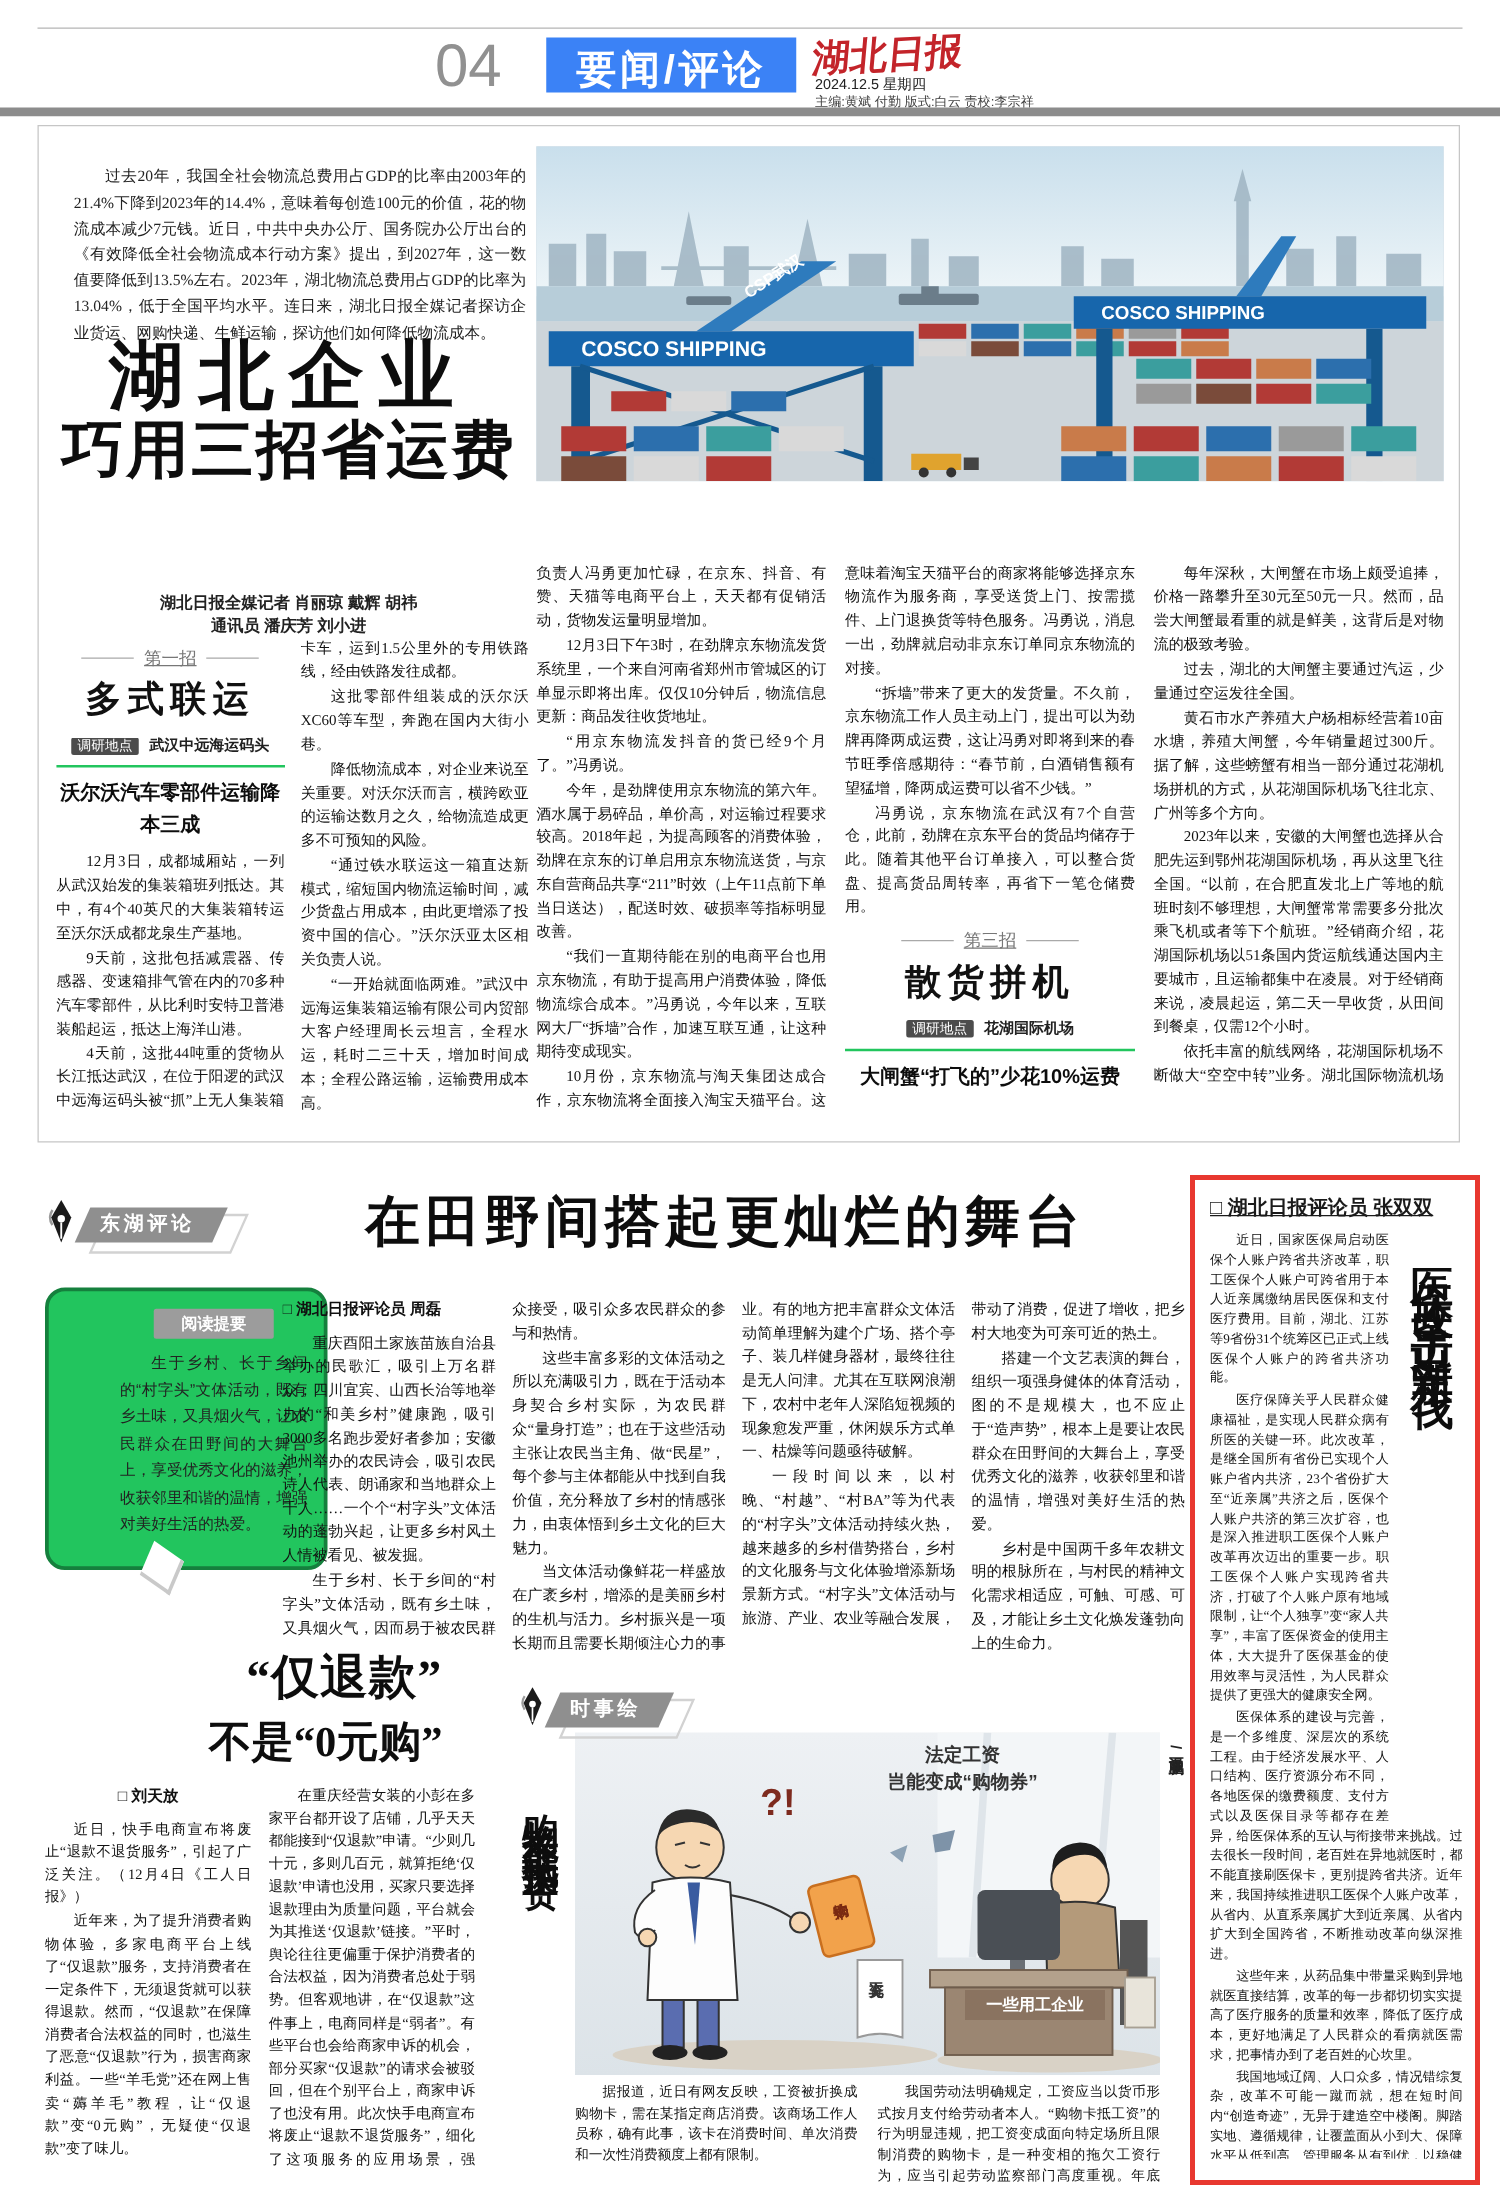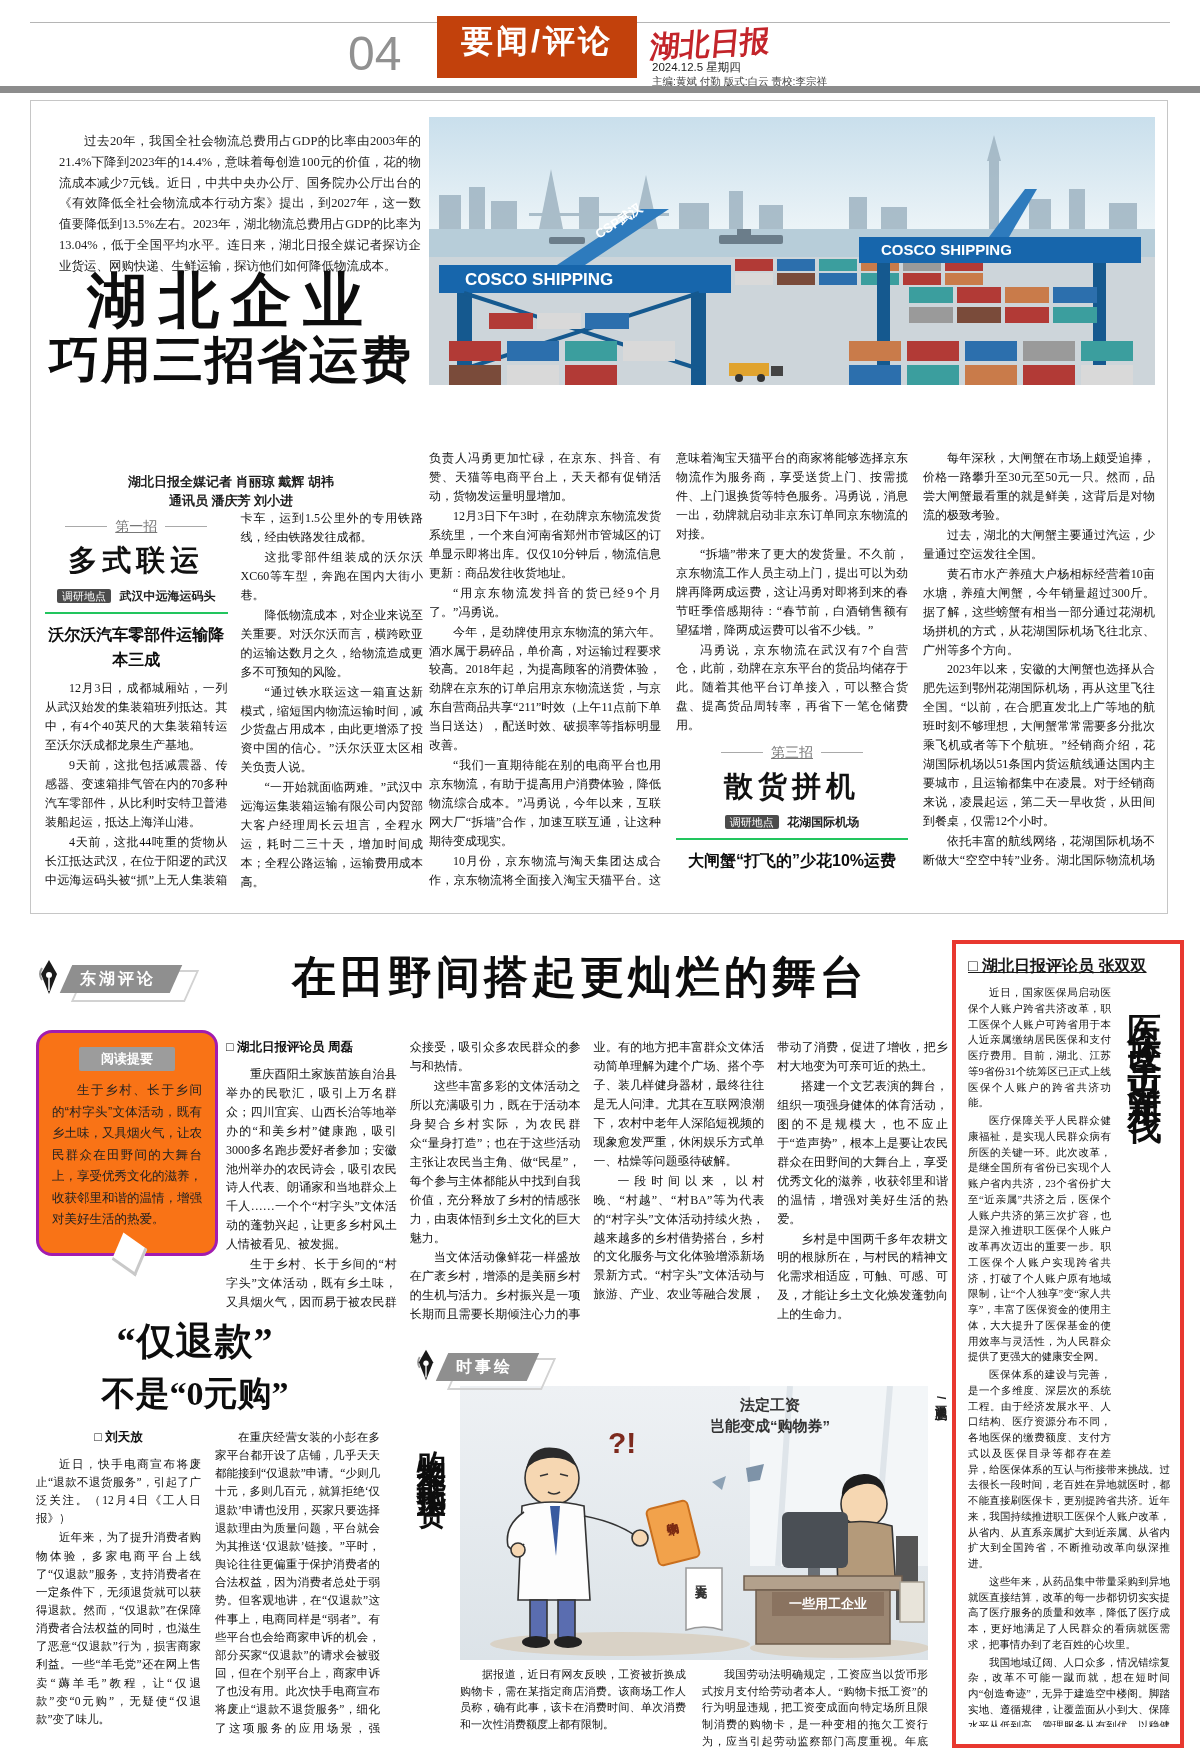--- a/index.html
+++ b/index.html
@@ -3,21 +3,21 @@
 <meta charset="utf-8">
 <style>
   html,body{margin:0;padding:0;background:#fff;}
   .page{position:relative;width:1200px;height:1753px;background:#fff;overflow:hidden;
         font-family:"Liberation Serif","DejaVu Serif",serif;color:#1a1a1a;}
   .abs{position:absolute;}
 
   
   .top-rule{left:30px;top:22px;width:1140px;height:1px;background:#b5b5b5;}
   .page-num{left:348px;top:26px;font-size:48px;color:#919191;font-family:"Liberation Sans",sans-serif;}
-  .section-box{left:437px;top:16px;width:200px;height:62px;background:#c2410c;color:#fff;
+  .section-box{left:437px;top:30px;width:200px;height:44px;background:#3b82f6;color:#fff;
                font-family:"Liberation Sans",sans-serif;font-weight:700;font-size:32px;
                line-height:50px;text-align:center;letter-spacing:3px;}
   .masthead{left:650px;top:24px;font-weight:900;font-size:30px;color:#c3242a;
             transform:rotate(-3deg) skewX(-8deg);}
   .issue-date{left:652px;top:60px;font-size:11.5px;color:#222;font-family:"Liberation Sans",sans-serif;}
   .staff-line{left:652px;top:75px;font-size:10.5px;color:#444;font-family:"Liberation Sans",sans-serif;}
   .thick-bar{left:0;top:86px;width:1200px;height:7px;background:#8c8c8c;}
 
   
   .frame{left:30px;top:100px;width:1138px;height:814px;border:1px solid #c6c6c6;box-sizing:border-box;}
@@ -58,31 +58,31 @@
   .plate-main>span{display:inline-block;transform:skewX(24deg);}
   .tag-plate::after{content:"";position:absolute;top:5px;left:12px;width:100%;height:100%;
               border:2px solid #d2d2d2;transform:skewX(-24deg);z-index:-1;}
 
   
   .comm-headline{left:248px;top:948px;width:664px;text-align:center;
                  font-family:"Liberation Sans",sans-serif;font-weight:900;font-size:44px;letter-spacing:4px;color:#0d0d0d;}
   .comm-body{left:226px;top:1038px;width:722px;height:306px;column-count:4;}
   .flow-byline{font-family:"Liberation Sans",sans-serif;font-weight:700;font-size:12.5px;
                margin:0 0 7px;text-indent:0;break-inside:avoid;}
-  .summary-box{left:36px;top:1030px;width:176px;height:220px;border:3px solid #a21caf;border-radius:16px;background:#f97316;}
+  .summary-box{left:36px;top:1030px;width:176px;height:220px;border:3px solid #15803d;border-radius:16px;background:#22c55e;padding-left:44px;}
   .summary-tail{position:absolute;left:76px;bottom:-16px;width:26px;height:26px;background:#fff;
                 border-right:3px solid #c9c9c9;border-bottom:3px solid #c9c9c9;transform:rotate(35deg) skewX(12deg);}
   .summary-label{display:block;width:96px;margin:14px auto 9px;background:#9c9c9c;color:#fff;
                  text-align:center;font-family:"Liberation Sans",sans-serif;font-size:13px;
                  font-weight:700;padding:3px 0;border-radius:2px;}
   .summary-text{padding:0 13px;font-family:"Liberation Sans",sans-serif;font-size:12.5px;
                 color:#222;line-height:1.72;text-align:justify;text-indent:2em;}
 
   
-  .refund-headline{left:36px;top:1316px;width:318px;text-align:center;font-weight:900;color:#0d0d0d;}
+  .refund-headline{left:36px;top:1316px;width:318px;text-align:right;font-weight:900;color:#0d0d0d;}
   .refund-headline .r1{font-size:38px;letter-spacing:1px;}
   .refund-headline .r2{font-size:34px;margin-top:4px;}
   .refund-body{left:36px;top:1428px;width:344px;height:316px;column-count:2;column-gap:14px;font-size:11.5px;}
   .refund-byline{text-align:center;}
 
   
   .vert-headline{writing-mode:vertical-rl;font-family:"Liberation Sans",sans-serif;
                  font-weight:900;color:#0d0d0d;}
   .cartoon-head{left:412px;top:1428px;height:322px;font-size:29px;letter-spacing:6px;}
   .cartoon-box{left:460px;top:1386px;width:468px;height:274px;background:linear-gradient(#eef1f4,#dce3e8);overflow:hidden;}

